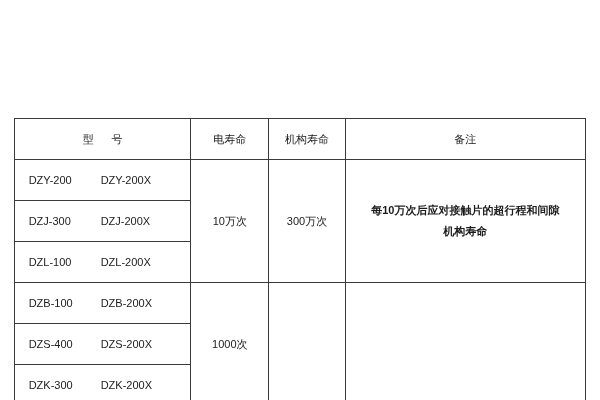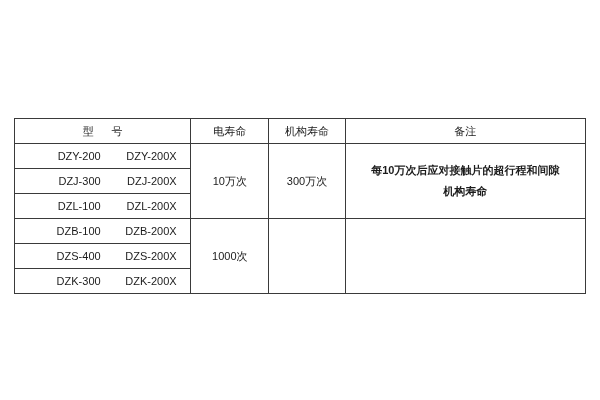--- a/index.html
+++ b/index.html
@@ -28,21 +28,21 @@
   table.spec {
     border-collapse: collapse;
     table-layout: fixed;
     width: 572px;
     border: 1px solid #3a3a3a;
   }
   table.spec td {
     border: 1px solid #3a3a3a;
     font-size: 11px;
     color: #1b1b1b;
-    padding: 0;
+    padding: 8px;
     height: 24px;
     vertical-align: middle;
     text-align: center;
     line-height: 1.35;
   }
   .col-model { width: 176px; }
   .col-elec  { width: 78px; }
   .col-mech  { width: 76px; }
   .col-note  { width: 240px; }
 
@@ -50,26 +50,26 @@
     letter-spacing: 0.30em;
     text-indent: 0.30em;
   }
   .model-cell {
     text-align: center;
     white-space: nowrap;
   }
   .model-cell .m1 {
     display: inline-block;
     min-width: 72px;
-    text-align: right;
+    text-align: left;
   }
   .model-cell .m2 {
     display: inline-block;
     min-width: 76px;
-    text-align: right;
+    text-align: left;
   }
   .note-cell {
     text-align: left;
     padding: 5px 10px 5px 12px;
     vertical-align: top;
     font-weight: bold;
   }
   .note-cell .line {
     display: block;
     line-height: 1.9;

